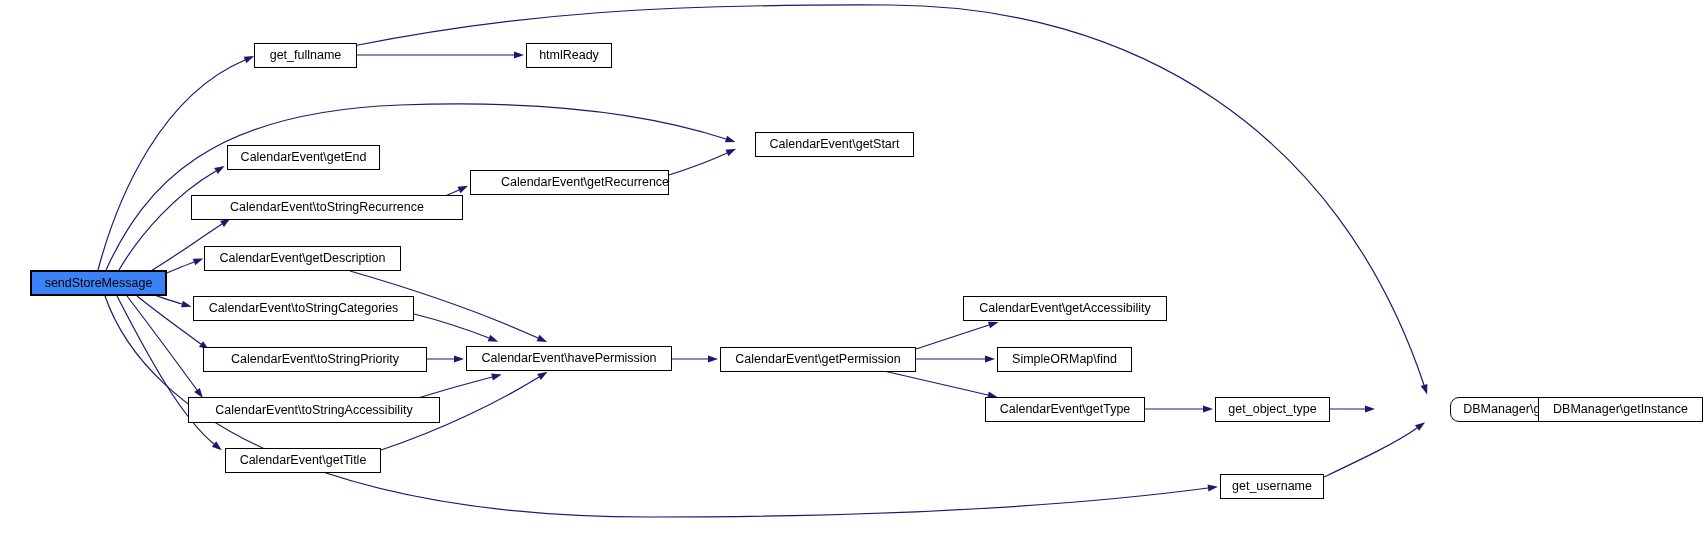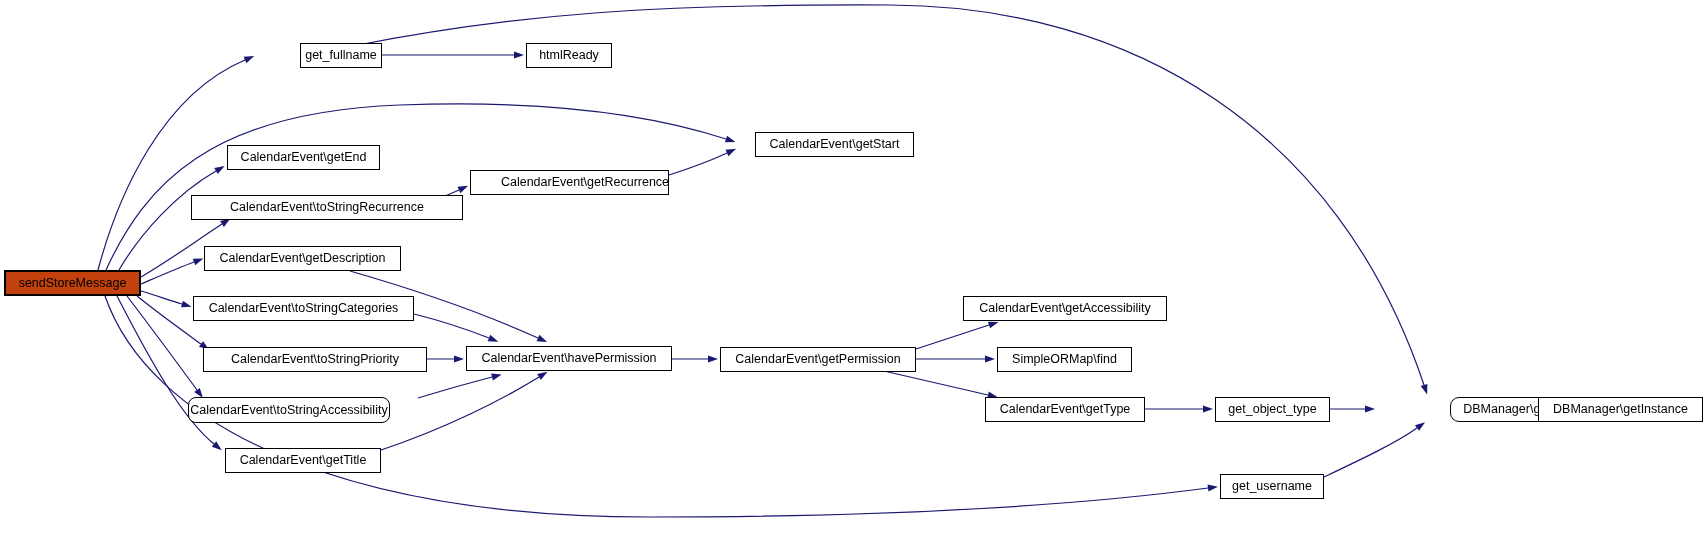--- a/index.html
+++ b/index.html
@@ -36,23 +36,24 @@
     color: #000000;
     font-size: 12.5px;
     line-height: 1;
     display: flex;
     align-items: center;
     justify-content: center;
     white-space: nowrap;
     cursor: pointer;
   }
   .node.root {
-    background: #c2410c;
+    background: #3b82f6;
     border-width: 2px;
     cursor: default;
+    margin-left: 26px;
   }
 </style>
 </head>
 <body>
 
 <div id="graph">
 
   <svg id="edge-layer" width="1707" height="540" viewBox="0 0 1707 540" xmlns="http://www.w3.org/2000/svg">
     <defs>
       <marker id="arrow" markerUnits="userSpaceOnUse" markerWidth="12" markerHeight="9" viewBox="-1 -4.5 12 9" refX="0" refY="0" orient="auto">
@@ -83,34 +84,34 @@
     <path class="edge" d="M 916,349 L 989,325" marker-end="url(#arrow)"></path>
     <path class="edge" d="M 916,359 H 985" marker-end="url(#arrow)"></path>
     <path class="edge" d="M 884,371 L 988,395" marker-end="url(#arrow)"></path>
     <path class="edge" d="M 1145,409 H 1203" marker-end="url(#arrow)"></path>
     <path class="edge" d="M 1330,409 H 1365" marker-end="url(#arrow)"></path>
     <path class="edge" d="M 1491,409 H 1526" marker-end="url(#arrow)"></path>
     <path class="edge" d="M 1324,477 C 1362,459 1396,443 1417,428" marker-end="url(#arrow)"></path>
   </svg>
 
   <div class="node root" style="left:4px;   top:270px; width:137px; height:26px;">sendStoreMessage</div>
-  <div class="node" style="left:254px; top:43px;  width:82px;margin-left:46px;">get_fullname</div>
+  <div class="node" style="left:254px; top:43px;  width:103px;">get_fullname</div>
   <div class="node" style="left:526px; top:43px;  width:86px;">htmlReady</div>
   <div class="node" style="left:738px; top:132px; width:159px;margin-left:17px;">CalendarEvent\getStart</div>
   <div class="node" style="left:227px; top:145px; width:153px;">CalendarEvent\getEnd</div>
   <div class="node" style="left:470px; top:170px; width:199px;padding-left:31px;">CalendarEvent\getRecurrence</div>
   <div class="node" style="left:191px; top:195px; width:272px;">CalendarEvent\toStringRecurrence</div>
   <div class="node" style="left:204px; top:246px; width:197px;">CalendarEvent\getDescription</div>
   <div class="node" style="left:193px; top:296px; width:221px;">CalendarEvent\toStringCategories</div>
   <div class="node" style="left:203px; top:347px; width:224px;">CalendarEvent\toStringPriority</div>
   <div class="node" style="left:466px; top:346px; width:206px;">CalendarEvent\havePermission</div>
   <div class="node" style="left:720px; top:347px; width:196px;">CalendarEvent\getPermission</div>
   <div class="node" style="left:963px; top:296px; width:204px;">CalendarEvent\getAccessibility</div>
   <div class="node" style="left:997px; top:347px; width:135px;">SimpleORMap\find</div>
   <div class="node" style="left:985px; top:397px; width:160px;">CalendarEvent\getType</div>
   <div class="node" style="left:1215px;top:397px; width:115px;">get_object_type</div>
   <div class="node" style="left:1450px;top:397px; width:114px;border-radius:9px;">DBManager\get</div>
   <div class="node" style="left:1538px;top:397px; width:165px;">DBManager\getInstance</div>
-  <div class="node" style="left:188px; top:397px; width:202px; height:26px;border-radius:8px;">CalendarEvent\toStringAccessibility</div>
+  <div class="node" style="left:188px; top:397px; width:252px; height:26px;">CalendarEvent\toStringAccessibility</div>
   <div class="node" style="left:225px; top:448px; width:156px;">CalendarEvent\getTitle</div>
   <div class="node" style="left:1220px;top:474px; width:104px;">get_username</div>
 
 </div>
 
 </body></html>

